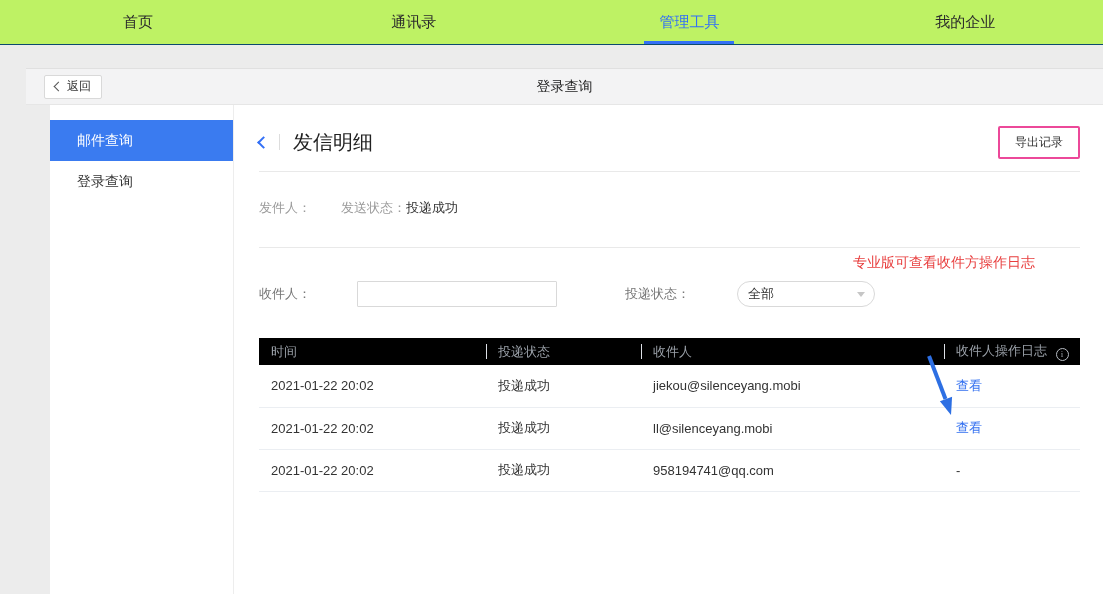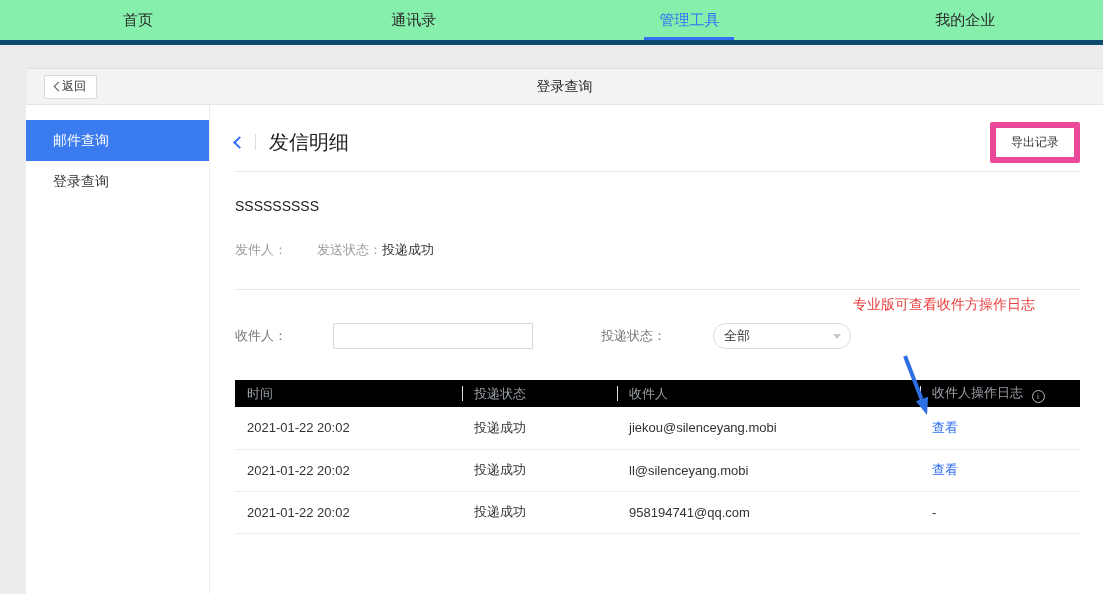--- a/index.html
+++ b/index.html
@@ -2,49 +2,49 @@
 <html><head>
 <meta charset="utf-8">
 <style>
   * { box-sizing: border-box; margin: 0; padding: 0; }
   html,body { width:1103px; height:594px; overflow:hidden; }
   body {
     font-family: "Liberation Sans", "DejaVu Sans", sans-serif;
     background:#ececec; color:#333; font-size:13px;
   }
   
-  .topnav { height:45px; background:#86efac; display:flex; border-bottom:5px solid #0c4a6e; }
+  .topnav { height:45px; background:#bef264; display:flex; border-bottom:1px solid #0c4a6e; }
   .nav-item { flex:1; display:flex; align-items:center; justify-content:center;
     font-size:15px; color:#2b2b2b; position:relative; cursor:pointer; }
   .nav-item.active { color:#3370f6; }
   .nav-item.active::after { content:""; position:absolute; bottom:0; left:50%;
     transform:translateX(-50%); width:90px; height:3px; background:#3370f6; }
   
   .shell { margin:23px 0 0 26px; }
   .subheader { height:37px; background:#f3f3f4; border-top:1px solid #e0e0e0;
     border-bottom:1px solid #e6e6e6; position:relative; display:flex; align-items:center; }
   .back-btn { margin-left:18px; background:#fff; border:1px solid #d9d9d9; border-radius:2px;
-    height:24px; padding:0 10px; display:inline-flex; align-items:center; 
+    height:24px; padding:0 10px; display:inline-flex; align-items:center; gap:5px;
     font-size:12px; color:#333; cursor:pointer; z-index:2; }
   .chev { display:inline-block; width:7px; height:7px;
     border-left:1.5px solid #555; border-bottom:1.5px solid #555; transform:rotate(45deg); }
   .page-title { position:absolute; left:0; right:0; text-align:center; font-size:14px; color:#222; }
   
-  .bodyrow { display:flex; height:489px; background:#fff; }
+  .bodyrow { display:flex; height:489px; background:#fff;margin-left:24px; }
   .sidebar { width:184px; padding-top:15px; border-right:1px solid #ededed; background:#fff; }
   .side-item { height:41px; line-height:41px; padding-left:27px; font-size:14px;
     color:#333; cursor:pointer; }
   .side-item.active { background:#3a7bf0; color:#fff; }
   .main { flex:1; padding:0 23px 0 25px; position:relative; }
   .main-header { display:flex; align-items:center; margin-top:22px; height:30px; }
   .chev-big { width:9px; height:9px; border-left:2px solid #3370f6; border-bottom:2px solid #3370f6;
     transform:rotate(45deg); cursor:pointer; }
   .vdiv { width:1px; height:16px; background:#ddd; margin:0 13px 0 11px; }
   .main-title { font-size:20px; color:#222;text-align:right; }
-  .export-btn { margin-left:auto; background:#fff; border:6px solid #ec4899; border-radius:2px;
+  .export-btn { margin-left:auto; background:#fff; border:2px solid #ec4899; border-radius:2px;
     font-size:12px; color:#333; padding:6px 15px; cursor:pointer; }
   .hr { border:none; border-top:1px solid #e9e9e9; }
   .hr1 { margin-top:14px; }
   .hr2 { margin-top:30px; }
   .subject { margin-top:26px; font-size:14px; color:#222; }
   .meta { margin-top:27px; display:flex; font-size:13px; }
   .meta .lab { color:#9b9b9b; }
   .meta .val { color:#333; }
   .meta .pair2 { margin-left:30px;font-family:Liberation Mono, monospace; }
   .annotation { margin-top:6px; height:16px; text-align:right; padding-right:45px;
@@ -103,21 +103,20 @@
 
     <div class="main">
       <div class="main-header">
         <span class="chev-big"></span>
         <span class="vdiv"></span>
         <span class="main-title">发信明细</span>
         <button class="export-btn">导出记录</button>
       </div>
       <hr class="hr hr1">
 
-      <div class="subject">SSSSSSSSS</div>
 
       <div class="meta">
         <span class="lab">发件人：</span>
         <span class="lab pair2">发送状态：</span>
         <span class="val">投递成功</span>
       </div>
 
       <hr class="hr hr2">
 
       <div class="annotation">专业版可查看收件方操作日志</div>

